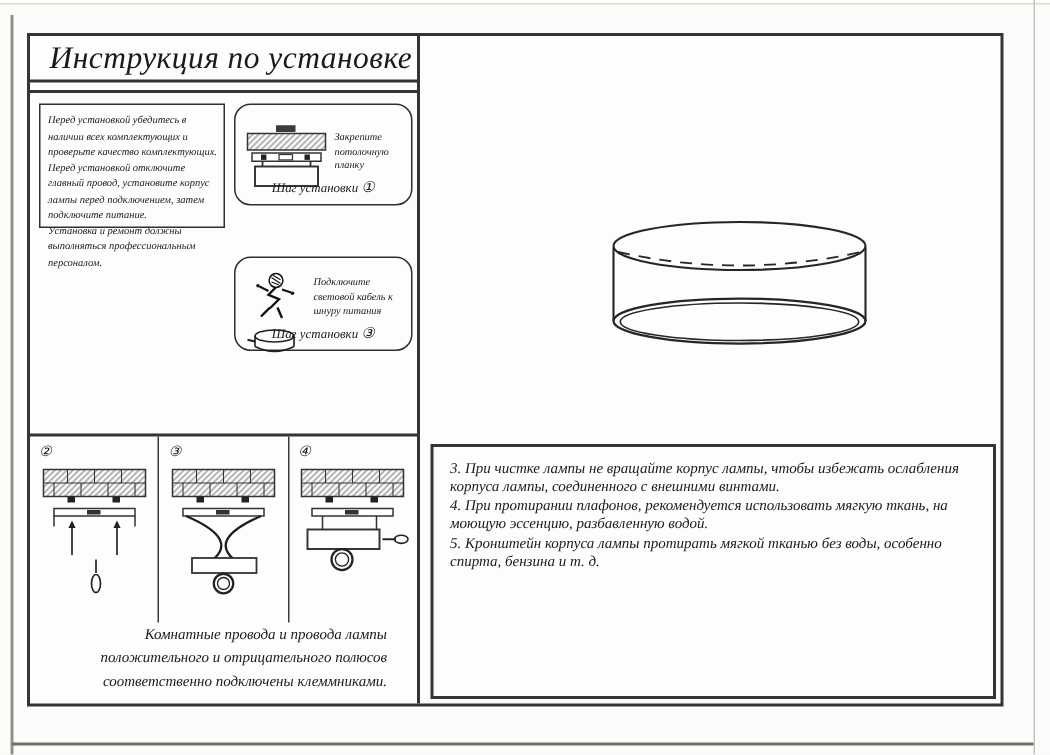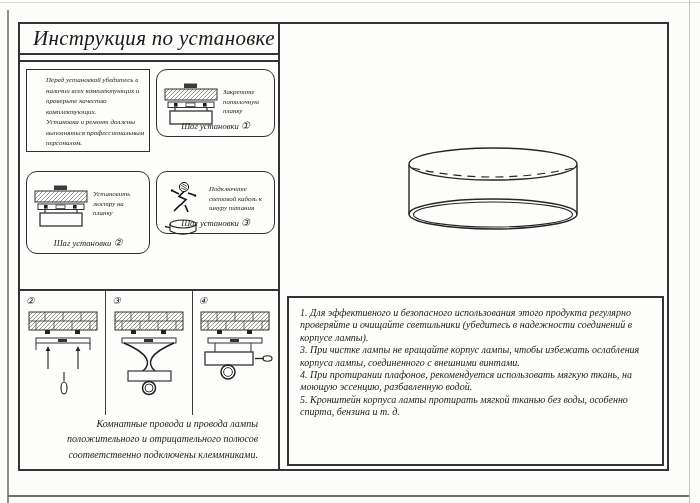--- a/index.html
+++ b/index.html
@@ -24,21 +24,21 @@
   .left-col{width:260px;flex:none;border-right:2px solid #343434;box-sizing:border-box;display:flex;flex-direction:column;}
   .right-col{flex:1;display:flex;flex-direction:column;min-width:0;}
 
   .title-box{height:31px;flex:none;border-bottom:2px solid #343434;display:flex;align-items:center;padding-left:13px;box-sizing:border-box;}
   .title-box h1{margin:0;font-size:21px;font-weight:normal;letter-spacing:0.3px;}
   .title-gap{height:5px;flex:none;border-bottom:2px solid #343434;}
 
   .instr-area{height:227px;flex:none;position:relative;}
   .ibox{position:absolute;box-sizing:border-box;border:1.3px solid #2f2f2f;background:#fdfdfb;}
   .ibox.round{border-radius:11px;}
-  .box1{left:6px;top:7px;width:124px;height:83px;padding:5px 4px 3px 19px;font-size:7px;line-height:1.5;}
+  .box1{left:6px;top:7px;width:124px;height:83px;padding:5px 4px 3px 5px;font-size:7px;line-height:1.5;}
   .box1 p{margin:0;}
   .box2{left:136px;top:7px;width:119px;height:68px;}
   .box3{left:6px;top:109px;width:124px;height:83px;}
   .box4{left:136px;top:109px;width:119px;height:63px;}
   .step-body{display:flex;gap:4px;align-items:flex-start;padding:13px 4px 0 6px;}
   .box4 .step-body{padding-top:8px;}
   .step-label{font-size:6.9px;line-height:1.4;padding-top:4px;}
   .step-caption{position:absolute;bottom:5px;left:0;width:100%;text-align:center;font-size:8.6px;}
   .step-caption .num{font-size:10px;}
 
@@ -86,20 +86,21 @@
     <div class="left-col">
       <div class="title-box">
         <h1>Инструкция по установке</h1>
       </div>
       <div class="title-gap"></div>
 
       <div class="instr-area">
 
         <div class="ibox box1">
           <p>Перед установкой убедитесь в наличии всех комплектующих и проверьте качество комплектующих.</p>
+          <p>Перед установкой отключите главный провод, установите корпус лампы перед подключением, затем подключите питание.</p>
           <p>Установка и ремонт должны выполняться профессиональным персоналом.</p>
         </div>
 
         <div class="ibox round box2">
           <div class="step-body">
             <svg width="56" height="44" viewBox="0 0 56 44">
               <rect x="21" y="0.5" width="13" height="4.5" fill="#3b3b3b"></rect>
               <rect x="2" y="6" width="52" height="11" fill="url(#hatch)" stroke="#333" stroke-width="1"></rect>
               <rect x="5" y="19" width="46" height="5.5" fill="#fff" stroke="#333" stroke-width="1"></rect>
               <rect x="11" y="20" width="3.6" height="3.6" fill="#222"></rect>
@@ -109,39 +110,20 @@
               <rect x="7" y="28" width="42" height="13" fill="none" stroke="#333" stroke-width="1.3"></rect>
             </svg>
             <div class="step-label">Закрепите потолочную планку</div>
           </div>
           <div class="step-caption">
             <span>Шаг установки</span>
             <span class="num">①</span>
           </div>
         </div>
 
-        <div class="ibox round box3">
-          <div class="step-body">
-            <svg width="56" height="44" viewBox="0 0 56 44">
-              <rect x="21" y="0.5" width="13" height="4.5" fill="#3b3b3b"></rect>
-              <rect x="2" y="6" width="52" height="11" fill="url(#hatch)" stroke="#333" stroke-width="1"></rect>
-              <rect x="5" y="19" width="46" height="5.5" fill="#fff" stroke="#333" stroke-width="1"></rect>
-              <rect x="11" y="20" width="3.6" height="3.6" fill="#222"></rect>
-              <rect x="40" y="20" width="3.6" height="3.6" fill="#222"></rect>
-              <rect x="23" y="20" width="9" height="3.6" fill="none" stroke="#333" stroke-width="0.8"></rect>
-              <path d="M12,24.5 v3.5 M44,24.5 v3.5" stroke="#333" stroke-width="1.2"></path>
-              <rect x="7" y="28" width="42" height="13" fill="none" stroke="#333" stroke-width="1.3"></rect>
-            </svg>
-            <div class="step-label">Установить люстру на планку</div>
-          </div>
-          <div class="step-caption">
-            <span>Шаг установки</span>
-            <span class="num">②</span>
-          </div>
-        </div>
 
         <div class="ibox round box4">
           <div class="step-body">
             <svg width="42" height="58" viewBox="0 0 42 58">
               <circle cx="21" cy="7" r="4.6" fill="none" stroke="#111" stroke-width="1"></circle>
               <path d="M18,5 l6,4 M18,8 l5,2 M19,3.5 l5,3" stroke="#111" stroke-width="0.7"></path>
               <path d="M21,11.5 l-5,5 l7,3 l-6,6" fill="none" stroke="#111" stroke-width="1.6"></path>
               <path d="M16,14 l-6,-3 M25,13 l6,2" stroke="#111" stroke-width="1.4"></path>
               <path d="M17,25 l-6,6 M22,25 l3,7" stroke="#111" stroke-width="1.6"></path>
               <circle cx="9" cy="10.5" r="1.2" fill="#111"></circle>
@@ -227,21 +209,20 @@
           <path d="M14,26 Q95,44 176,26" fill="none" stroke="#262626" stroke-width="1.2" stroke-dasharray="8 6"></path>
           <path d="M11,23 V72 M179,23 V72" stroke="#262626" stroke-width="1.4"></path>
           <ellipse cx="95" cy="72" rx="84" ry="15" fill="none" stroke="#262626" stroke-width="1.5"></ellipse>
           <ellipse cx="95" cy="72.5" rx="79.5" ry="12.5" fill="none" stroke="#262626" stroke-width="1.1"></ellipse>
         </svg>
       </div>
 
 
       <div class="service-wrap">
         <div class="service-box">
-          <p>1. Для эффективного и безопасного использования этого продукта регулярно проверяйте и очищайте светильники (убедитесь в надежности соединений в корпусе лампы).</p>
           <p>3. При чистке лампы не вращайте корпус лампы, чтобы избежать ослабления корпуса лампы, соединенного с внешними винтами.</p>
           <p>4. При протирании плафонов, рекомендуется использовать мягкую ткань, на моющую эссенцию, разбавленную водой.</p>
           <p>5. Кронштейн корпуса лампы протирать мягкой тканью без воды, особенно спирта, бензина и т. д.</p>
         </div>
       </div>
     </div>
 
   </div>
 </div>
 

